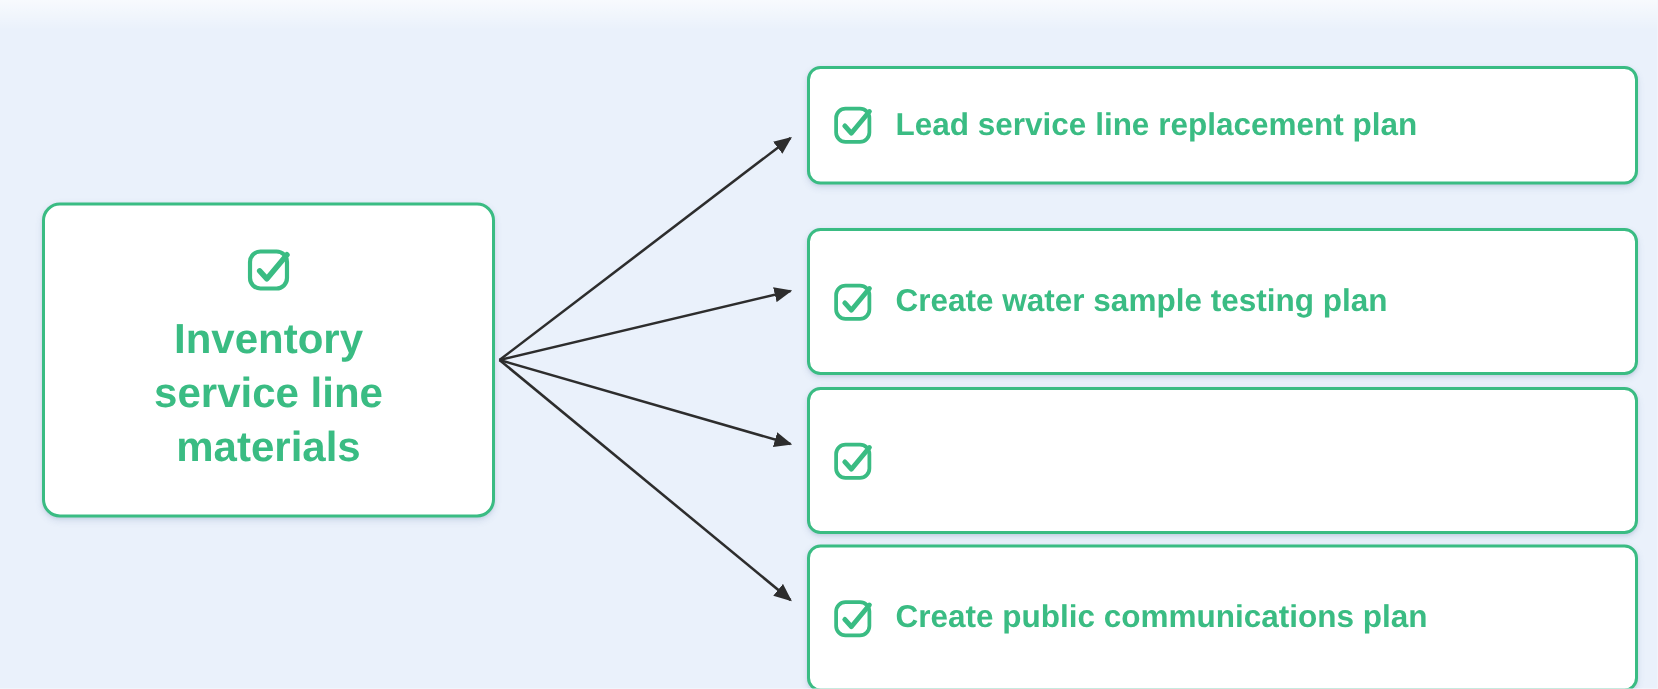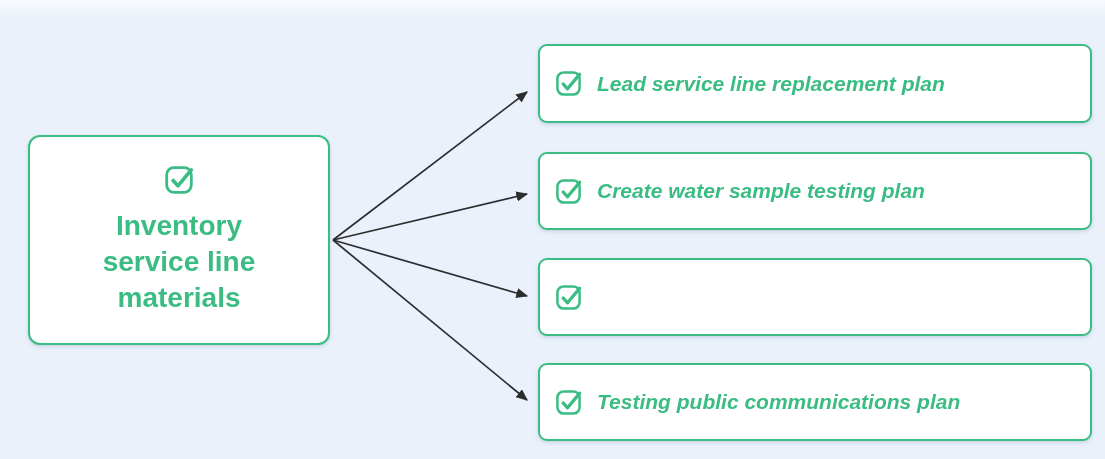--- a/index.html
+++ b/index.html
@@ -41,27 +41,27 @@
     gap:13px;
     padding:0 32px;
     flex-direction:column;
   }
   .root-node .label{
     font-size:28px;line-height:36px;
     text-align:center;
     max-width:180px;
   }
   .child-node{
-    left:538px;width:554px;height:78px;
+    left:538px;width:554px;height:98px;
     border-radius:9px;
     gap:15px;
     padding:0 14px 0 15px;
     font-size:21px;
   }
-  .child-node .label{white-space:nowrap;font-style:italic;}
+  .child-node .label{white-space:nowrap;}
   .child-1{top:44px;height:79px;}
   .child-2{top:152px;}
   .child-3{top:258px;}
   .child-4{top:363px;}
 </style>
 </head>
 <body>
 
 <div class="canvas">
 
@@ -116,16 +116,16 @@
     </span>
   </div>
 
   <div class="node child-node child-4">
     <span class="icon">
       <svg width="27" height="27" viewBox="0 0 28 28">
         <rect x="2.5" y="2.5" width="23" height="23" rx="6.5" fill="none" stroke="var(--accent)" stroke-width="2.6"></rect>
         <path d="M8.5 14.5 L13 19.5 L25.5 4.5" fill="none" stroke="var(--accent)" stroke-width="3.4" stroke-linecap="round" stroke-linejoin="round"></path>
       </svg>
     </span>
-    <span class="label">Testing public communications plan</span>
+    <span class="label">Create public communications plan</span>
   </div>
 
 </div>
 
 </body></html>

